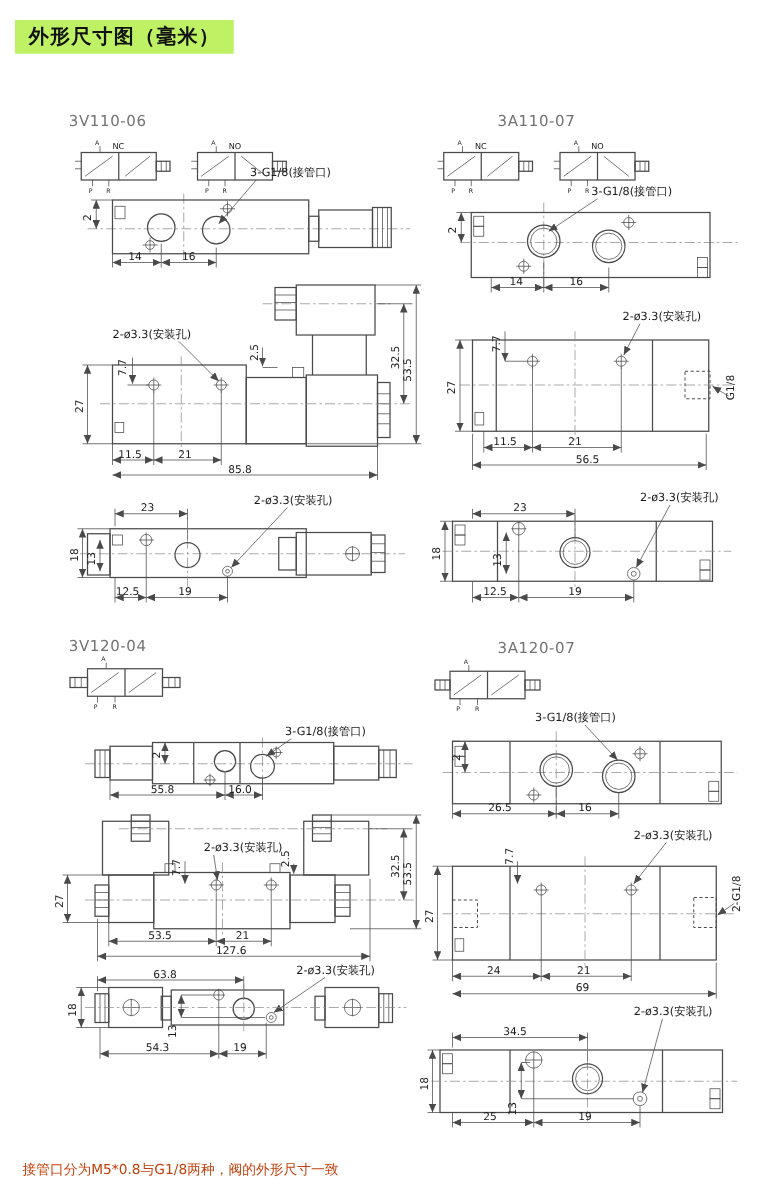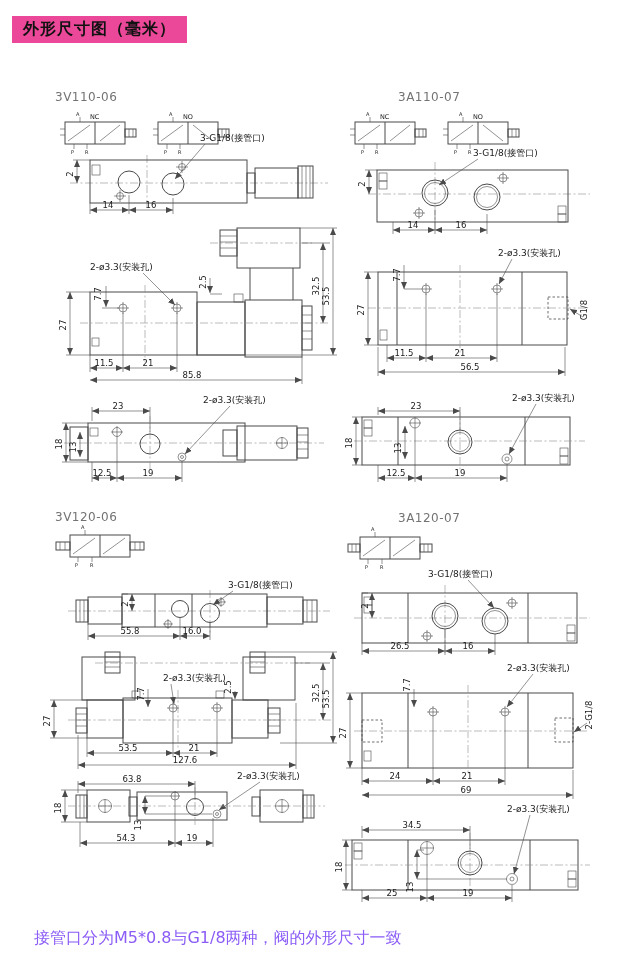--- a/index.html
+++ b/index.html
@@ -1,23 +1,23 @@
 <!DOCTYPE html>
 <html><head>
 <meta charset="utf-8">
 <style>
   *{margin:0;padding:0;box-sizing:border-box}
   html,body{background:#fff}
   body{width:624px;height:953px;position:relative;font-family:"DejaVu Sans",sans-serif}
   .page{position:relative;width:624px;height:953px;background:#fff;overflow:hidden}
-  .title-banner{position:absolute;left:12px;top:16px;background:#ec4899;color:#111;
+  .title-banner{position:absolute;left:12px;top:16px;background:#bef264;color:#111;
     font-size:16px;font-weight:bold;padding:3px 11px;letter-spacing:1px;
     font-family:"DejaVu Sans",sans-serif}
   .model-label{position:absolute;font-size:12px;color:#737373;letter-spacing:.5px}
-  .footer-note{position:absolute;left:34px;top:928px;font-size:16px;color:#8b5cf6}
+  .footer-note{position:absolute;left:18px;top:928px;font-size:11px;color:#c2410c}
   svg.drawing{position:absolute;overflow:visible}
   .ln{stroke:#4a4a4a;stroke-width:1;fill:none}
   .lt{stroke:#4a4a4a;stroke-width:.6;fill:none}
   .cl{stroke:#8d8d8d;stroke-width:.6;stroke-dasharray:8 2.5 2 2.5;fill:none}
   .dim{stroke:#4a4a4a;stroke-width:.6;fill:none}
   .dash{stroke:#4a4a4a;stroke-width:.8;fill:none;stroke-dasharray:2.5 2}
   text{fill:#1a1a1a}
   .d{font-size:8.5px}
   .note{font-size:9px}
   .sym{font-size:6.5px}
@@ -33,21 +33,21 @@
       <marker id="ar" markerUnits="userSpaceOnUse" markerWidth="8" markerHeight="6" refX="7" refY="3" orient="auto-start-reverse">
         <path d="M0,0 L7,3 L0,6 Z" fill="#4a4a4a"></path>
       </marker>
     </defs>
   </svg>
 
   <div class="title-banner">外形尺寸图（毫米）</div>
 
   <div class="model-label" style="left:55px;top:90px">3V110-06</div>
   <div class="model-label" style="left:398px;top:90px">3A110-07</div>
-  <div class="model-label" style="left:55px;top:510px">3V120-06</div>
+  <div class="model-label" style="left:55px;top:510px">3V120-04</div>
   <div class="model-label" style="left:398px;top:511px">3A120-07</div>
 
   <svg class="drawing" style="left:40px;top:110px" width="300" height="392" viewBox="0 0 300 392">
 
     <g>
       <text class="sym" x="50" y="9">NC</text>
       <rect class="ln" x="25" y="12" width="60" height="22"></rect>
       <line class="ln" x1="55" y1="12" x2="55" y2="34"></line>
       <line class="lt" x1="28" y1="31" x2="50" y2="15"></line>
       <line class="lt" x1="60" y1="31" x2="80" y2="15"></line>

